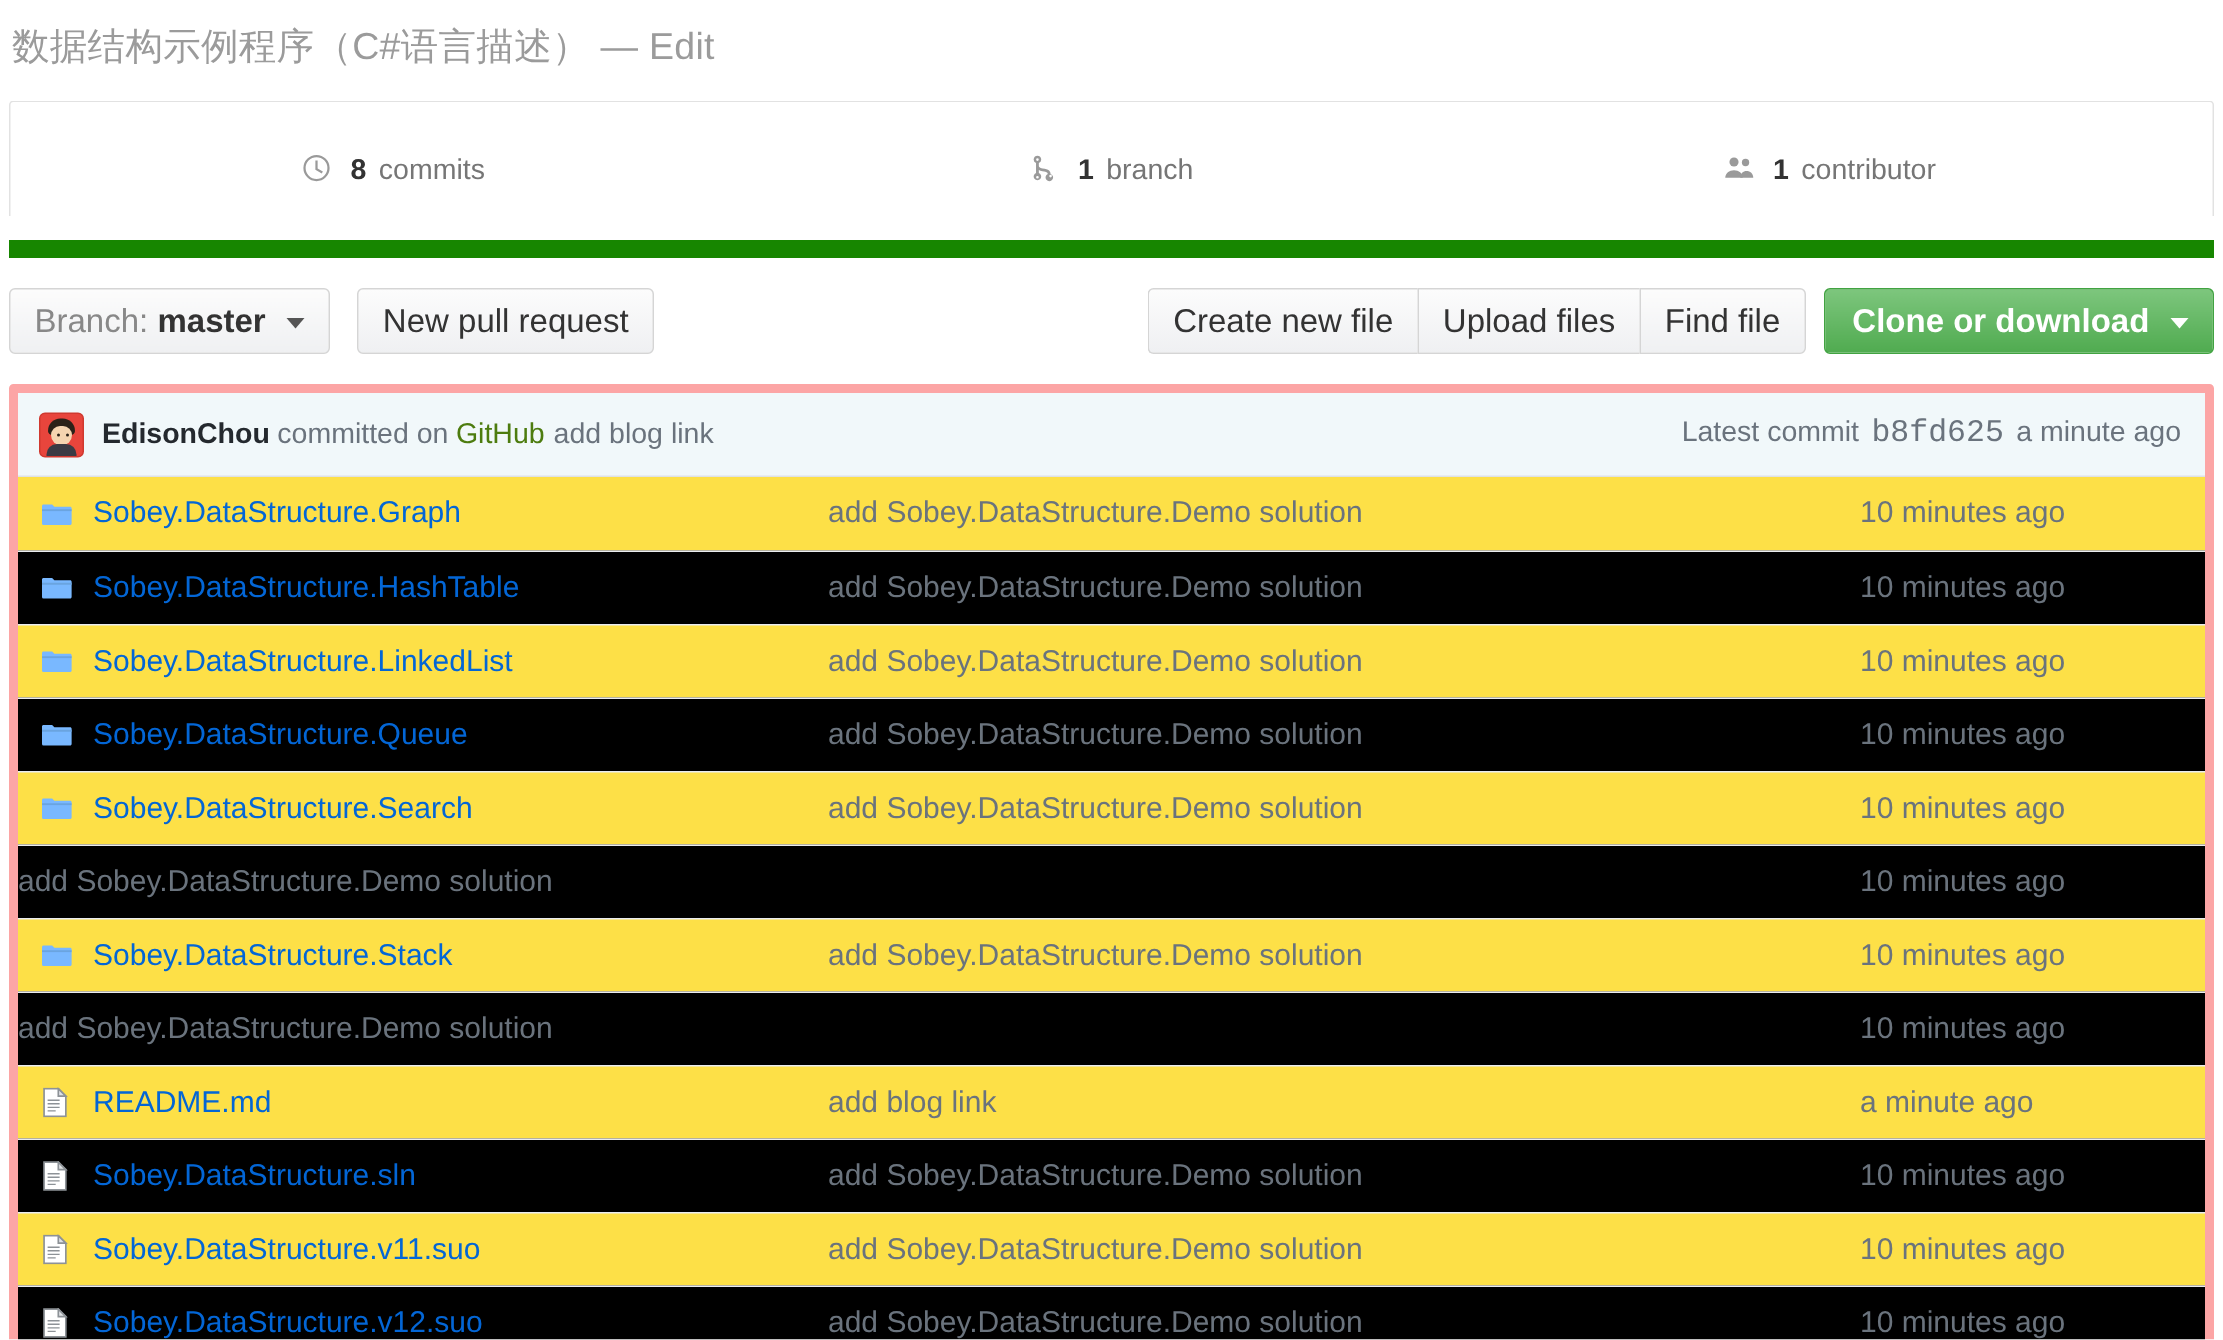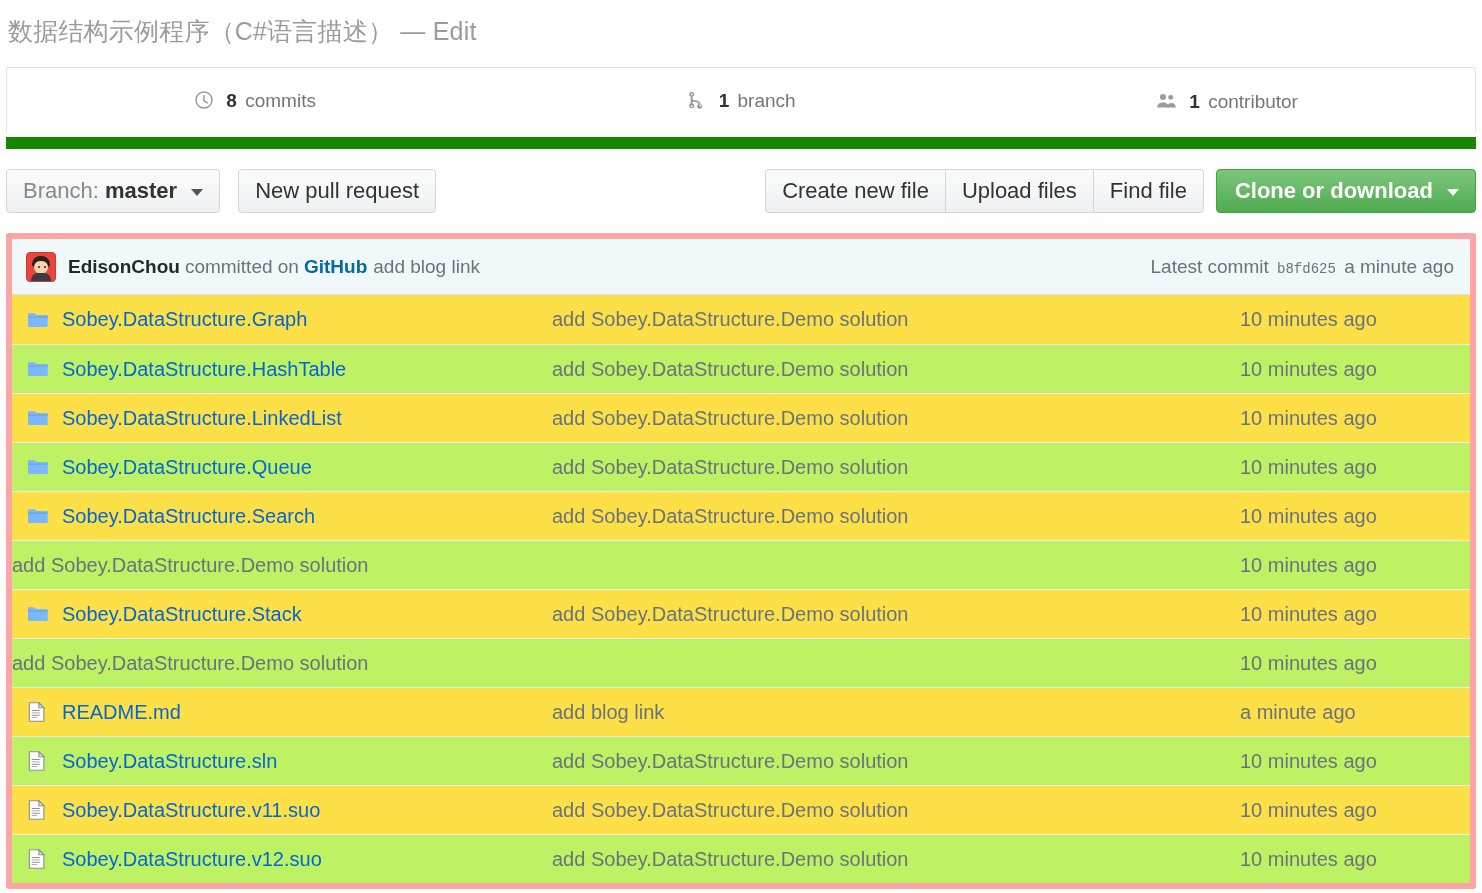--- a/index.html
+++ b/index.html
@@ -32,22 +32,23 @@
   .repo-stats-wrap {
     margin: 18px 6px 0 6px;
     border: 1px solid #e2e2e2;
     border-bottom: none;
     border-radius: 3px 3px 0 0;
     background: #fff;
   }
   .repo-stats {
     display: flex;
     list-style: none;
-    margin: 5px;
+    margin: 16px;
     padding: 0;
+    align-items: flex-end;
   }
   .repo-stats li {
     flex: 1 1 0;
     text-align: center;
     padding: 17px 0 16px 0;
     font-size: 19px;
     color: #767676;
     white-space: nowrap;
   }
   .repo-stats .num {
@@ -182,38 +183,38 @@
   .avatar .eyel { left: 11px; }
   .avatar .eyer { left: 17px; }
   .avatar .body {
     position: absolute; left: 4px; bottom: 0;
     width: 20px; height: 8px;
     background: #3b3b44;
     border-radius: 7px 7px 0 0;
   }
   .commit-user { color: #24292e; font-weight: bold; }
   .commit-verb { color: #6a737d; margin: 0 5px; }
-  .commit-on { color: #0369a1; font-weight: bold; text-align: center; }
+  .commit-on { color: #4d7c0f; font-weight: normal; text-align: center; }
   .commit-msg { color: #6a737d; margin-left: 6px; }
   .commit-right { color: #6a737d; white-space: nowrap; font-size: 19px; }
   .sha {
     font-family: "Liberation Mono", "DejaVu Sans Mono", monospace;
-    font-size: 14px;
+    font-size: 21px;
     color: #6a737d;
     margin: 0 3px;
   }
 
   .file-row {
     display: flex;
     align-items: center;
     border-top: 1px solid #eaecef;
     font-size: 20px;
     height: 49px;
     box-sizing: border-box;
-    background: #bef264;
+    background: #000000;
   }
   .file-row.alt { background: #fde047; }
   .file-row:first-of-type { border-top: none; }
   .cell-name {
     width: 540px;
     display: flex;
     align-items: center;
     padding-left: 16px;
     box-sizing: border-box;
     min-width: 0;

